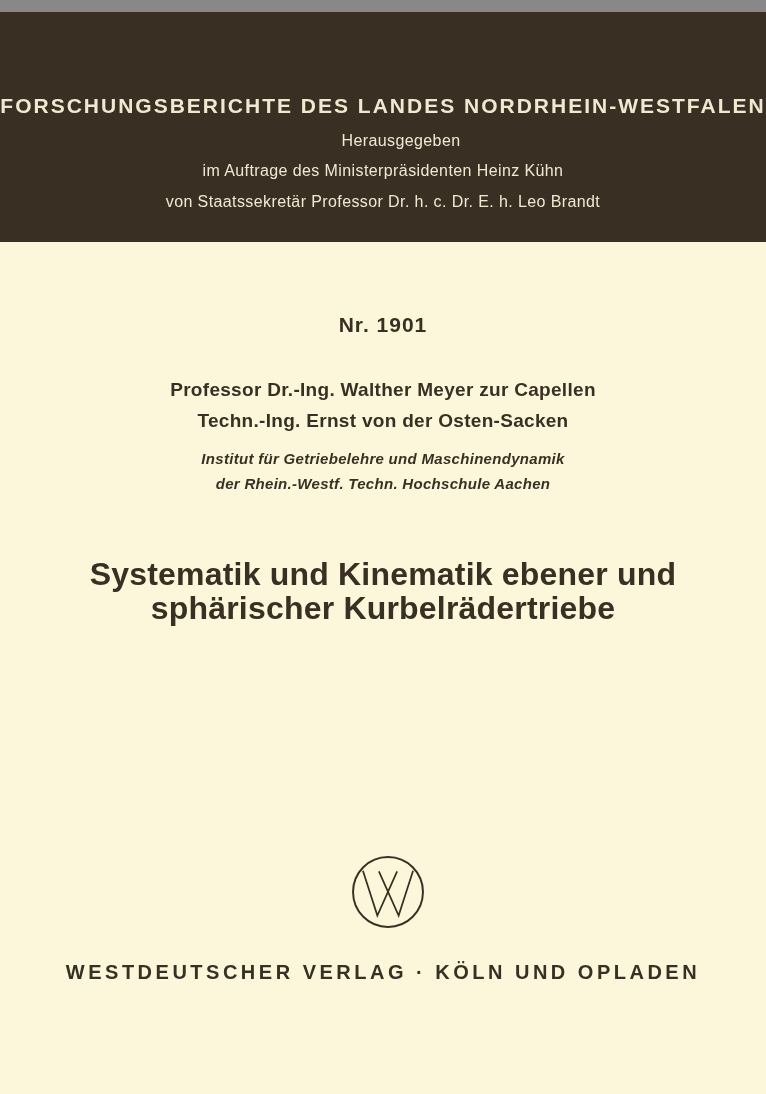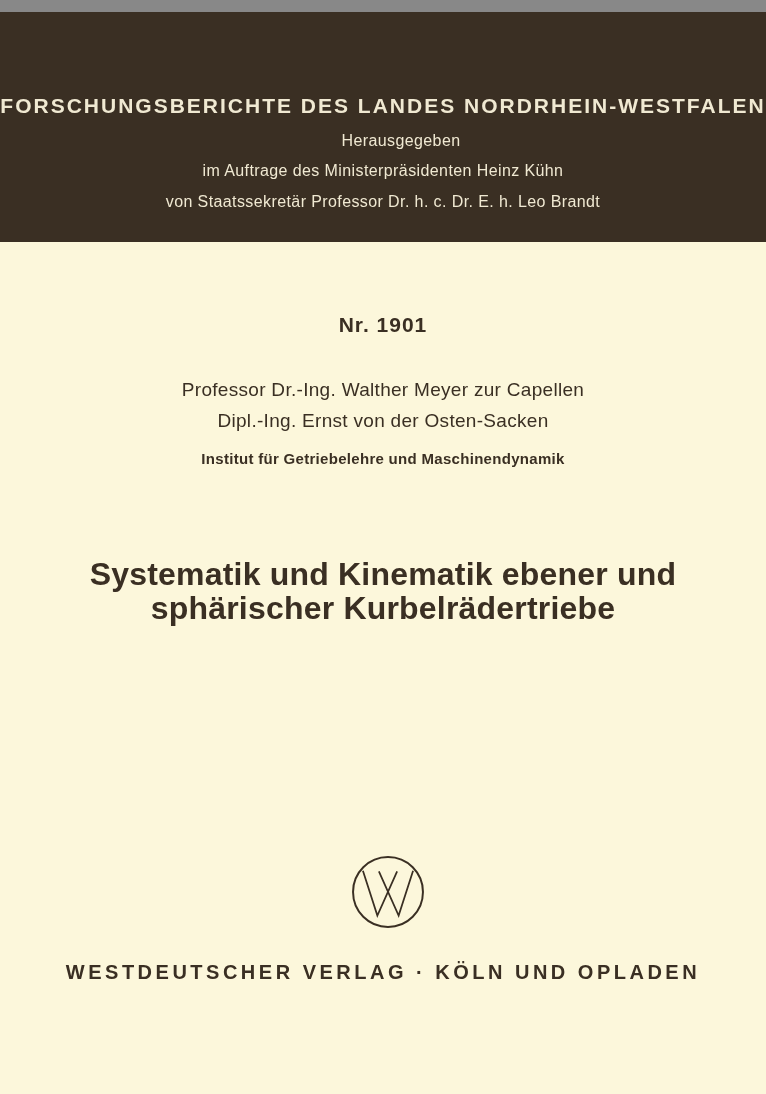--- a/index.html
+++ b/index.html
@@ -33,27 +33,27 @@
   .band-line{font-size:16px;font-weight:normal;letter-spacing:0.4px;white-space:nowrap;}
   .band-line.l1{top:120px;padding-left:36px;}
   .band-line.l2{top:150px;}
   .band-line.l3{top:181px;}
   .report-number{
     top:301px;
     font-size:21px;font-weight:bold;letter-spacing:1px;
   }
   .authors{
     top:362px;
-    font-size:19px;font-weight:normal;line-height:31px;
+    font-size:19px;font-weight:bold;line-height:31px;
     letter-spacing:0.3px;white-space:nowrap;
   }
   .institute{
     top:434px;
     font-size:15px;font-weight:bold;line-height:25px;
-    letter-spacing:0.3px;white-space:nowrap;
+    letter-spacing:0.3px;white-space:nowrap;font-style:italic;
   }
   .book-title{
     top:545px;
     margin:0;
     font-size:32px;font-weight:bold;line-height:34px;
     letter-spacing:0.2px;white-space:nowrap;
   }
   .logo-wrap{
     position:absolute;
     left:350px;top:842px;
@@ -76,25 +76,26 @@
     <div class="centered series-title">FORSCHUNGSBERICHTE DES LANDES NORDRHEIN-WESTFALEN</div>
     <div class="centered band-line l1">Herausgegeben</div>
     <div class="centered band-line l3">von Staatssekretär Professor Dr. h. c. Dr. E. h. Leo Brandt</div>
     <div class="centered band-line l2">im Auftrage des Ministerpräsidenten Heinz Kühn</div>
   </header>
 
   <div class="centered report-number">Nr. 1901</div>
 
   <div class="centered authors">
     <div>Professor Dr.-Ing. Walther Meyer zur Capellen</div>
-    <div>Dipl.-Ing. Ernst von der Osten-Sacken</div>
+    <div>Techn.-Ing. Ernst von der Osten-Sacken</div>
   </div>
 
   <div class="centered institute">
     <div>Institut für Getriebelehre und Maschinendynamik</div>
+    <div>der Rhein.-Westf. Techn. Hochschule Aachen</div>
   </div>
 
   <h1 class="centered book-title">
     <div>Systematik und Kinematik ebener und</div>
     <div>sphärischer Kurbelrädertriebe</div>
   </h1>
 
   <div class="logo-wrap">
     <span>
       <svg viewBox="0 0 100 100" aria-hidden="true">

